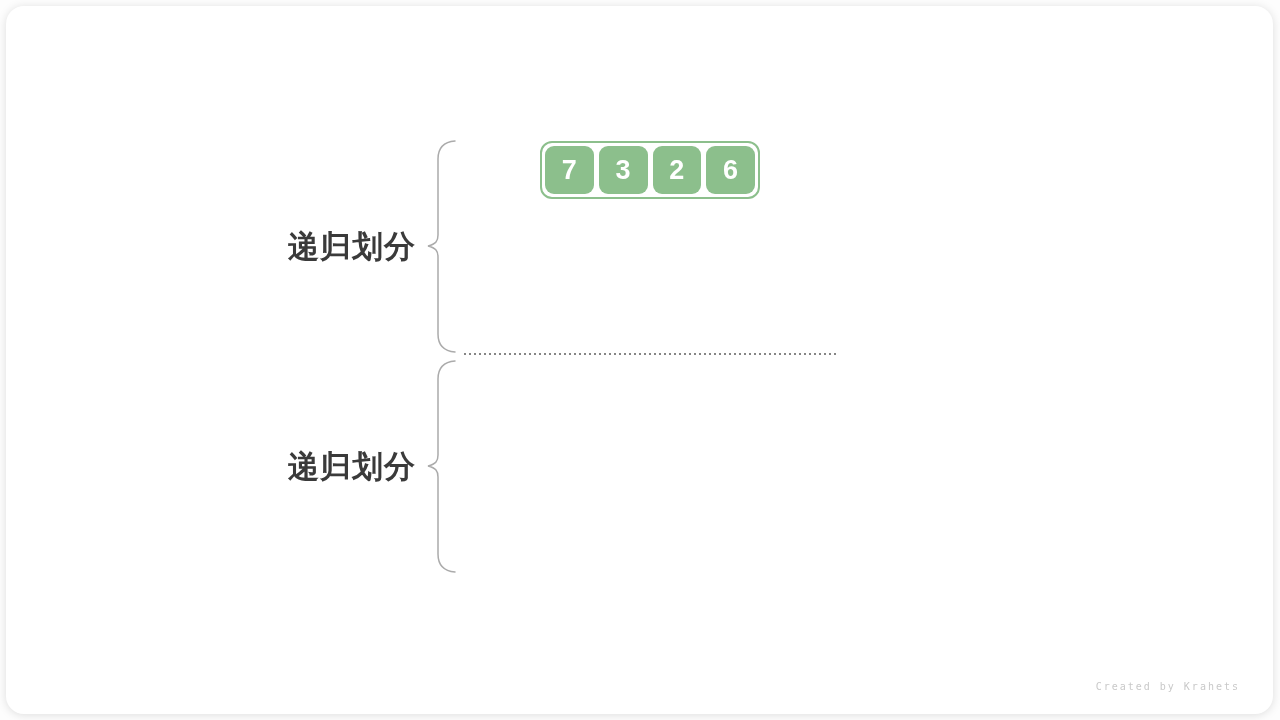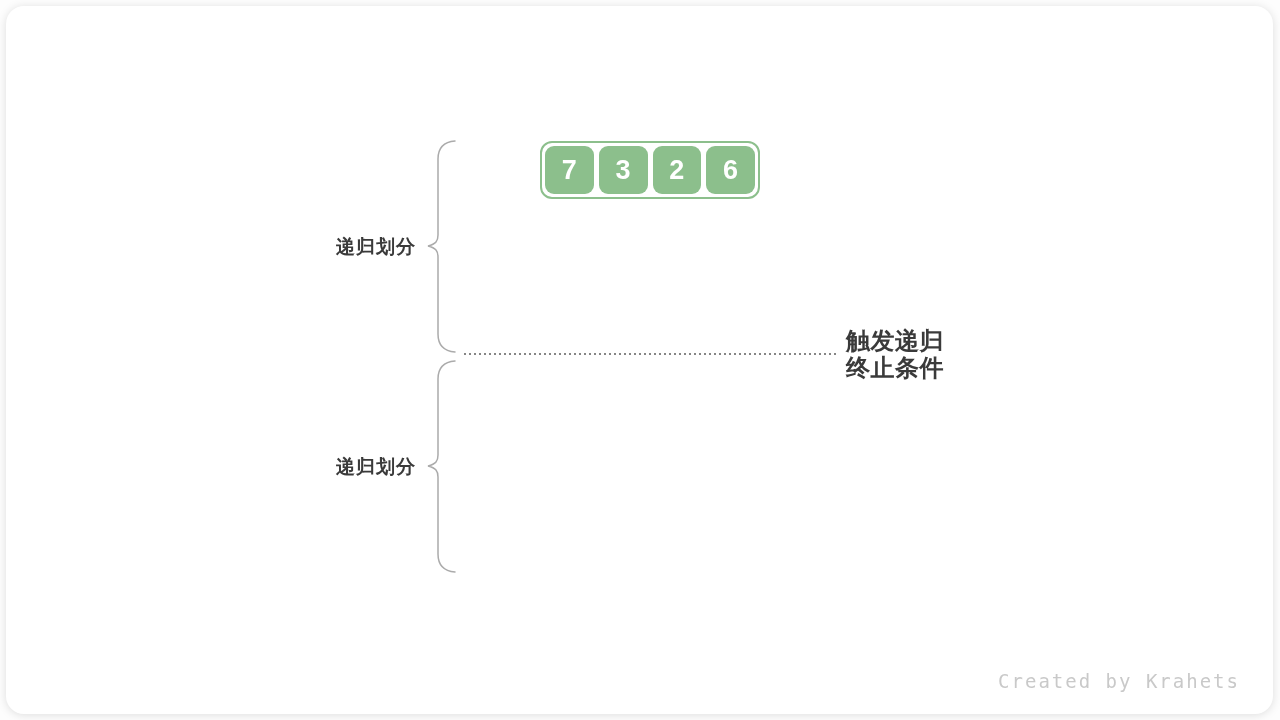--- a/index.html
+++ b/index.html
@@ -54,21 +54,21 @@
     stroke-width: 1.5;
     stroke-linecap: round;
   }
 
   
   .phase-label {
     position: absolute;
     left: 274px;
     width: 136px;
     text-align: right;
-    font-size: 19px;
+    font-size: 31px;
     font-weight: bold;
     letter-spacing: 1px;
     color: #3a3a3a;
     line-height: 27px;
     white-space: nowrap;
   }
   .phase-top    { top: 227px; }  
   .phase-bottom { top: 447px; }  
 
   
@@ -90,21 +90,21 @@
     color: #3a3a3a;
     line-height: 27px;
     white-space: nowrap;
   }
 
   
   .watermark {
     position: absolute;
     right: 33px; bottom: 22px;
     font-family: "DejaVu Sans Mono", "Liberation Mono", monospace;
-    font-size: 19px;
+    font-size: 10px;
     letter-spacing: 2px;
     color: #c9c9c9;
     white-space: nowrap;
     margin-left: 32px;
   }
 </style>
 </head>
 <body>
 
 <div class="canvas">
@@ -126,21 +126,17 @@
       <path d="M 29 2 C 17 3, 12 9, 12 20 L 12 96 C 12 102, 10 105, 2 107
                C 10 109, 12 112, 12 118 L 12 195 C 12 206, 17 212, 29 213"></path>
     </svg>
 
     <div class="phase-label phase-top">递归划分</div>
 
     <div class="phase-label phase-bottom">递归划分</div>
 
     <div class="dotted-line"></div>
 
-    <div class="annotation">
-      <div>触发递归</div>
-      <div>终止条件</div>
-    </div>
 
     <div class="watermark">Created by Krahets</div>
 
   </div>
 </div>
 
 </body></html>

